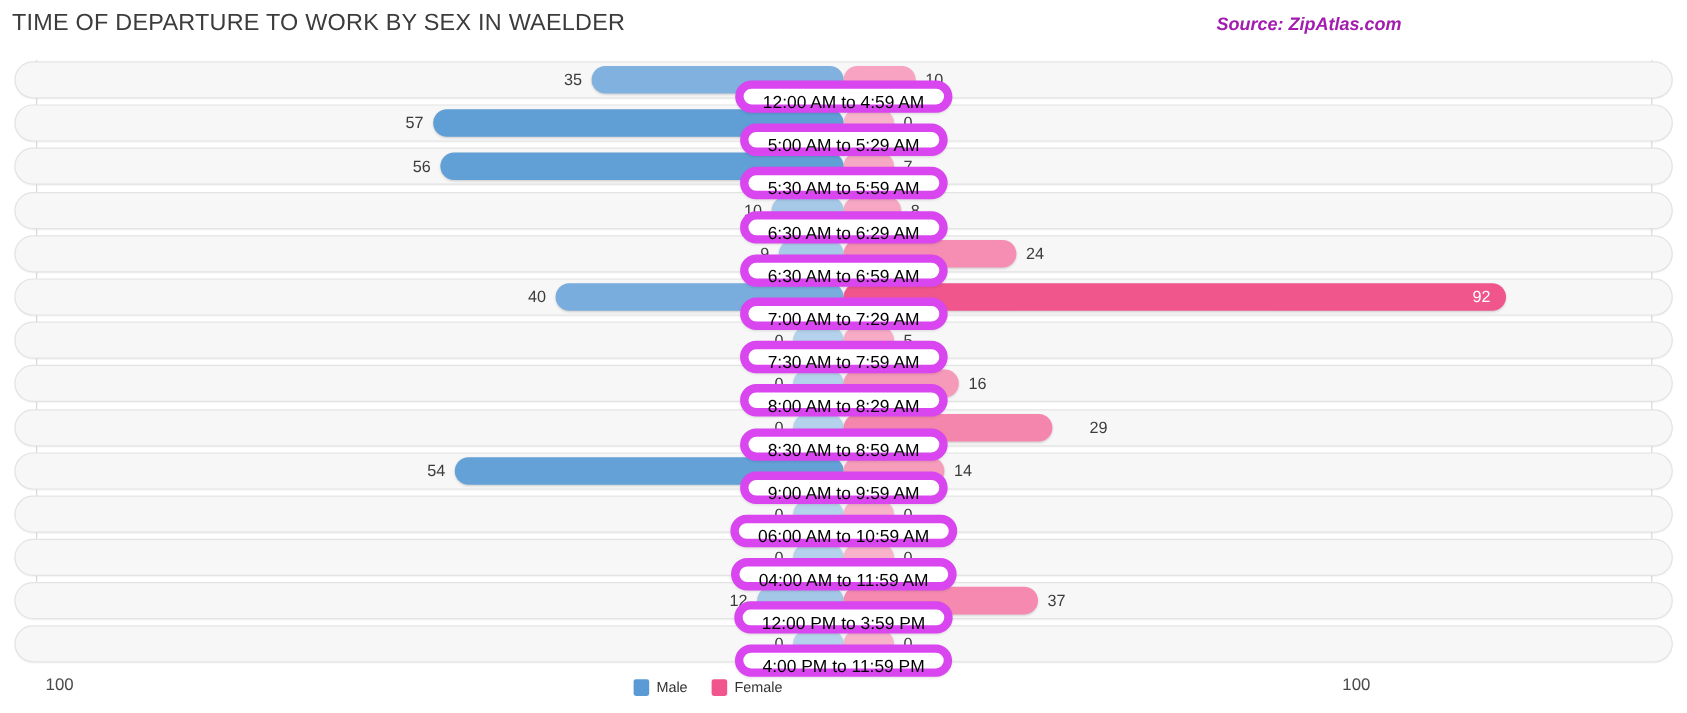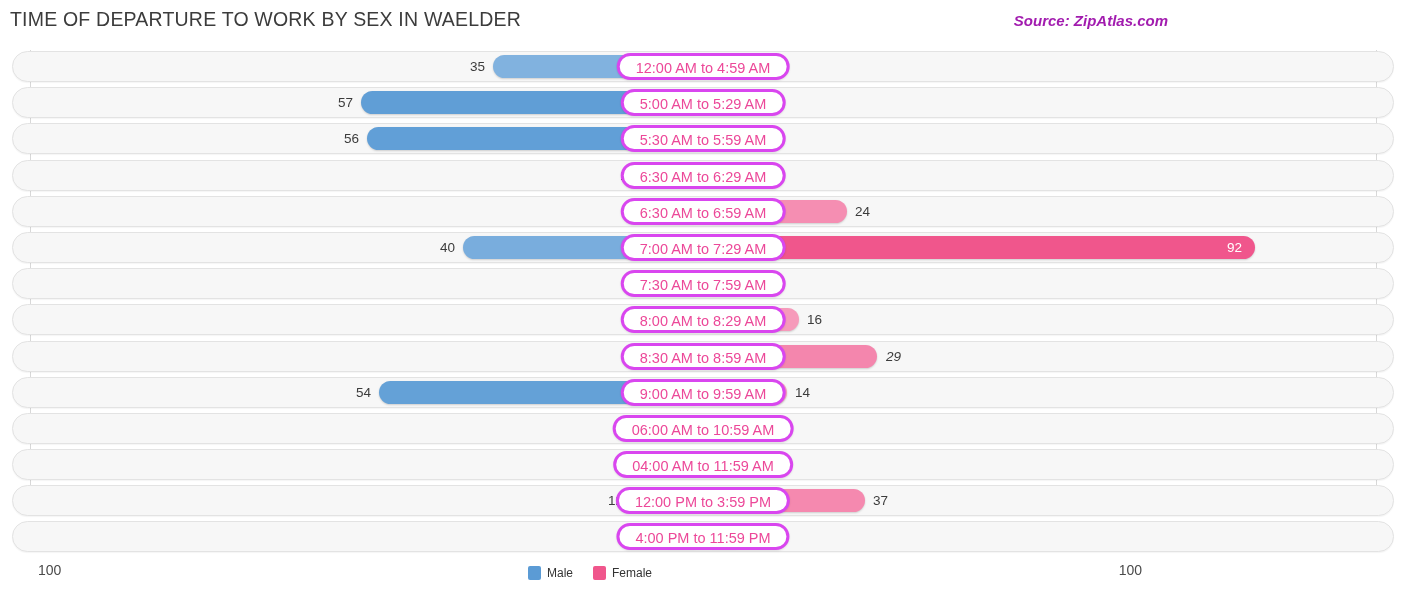--- a/index.html
+++ b/index.html
@@ -113,30 +113,30 @@
   .val-female { text-align: left; }
   .val-inside {
     color: #ffffff;
     font-weight: 400;
   }
 
   
   .pill {
     position: absolute;
     left: 50%;
-    top: 3px;
+    top: 17px;
     transform: translateX(-50%);
     height: 27px;
     line-height: 25px;
     padding: 0 16px;
     background: #ffffff;
-    border: 3px solid #d946ef;
+    border: 7px solid #d946ef;
     border-radius: 14px;
     font-size: 14.5px;
-    color: #ec4899;
+    color: #000000;
     white-space: nowrap;
     box-shadow: 0 1px 2px rgba(0,0,0,0.10);
     z-index: 5;
   }
 
   
   .axis-label {
     position: absolute;
     bottom: 16px;
     font-size: 14px;
@@ -243,21 +243,21 @@
           <div class="bar bar-female" style="width: 96px; background: rgb(246, 154, 186);"></div>
           <div class="val val-male" style="right: 753px;">0</div>
           <div class="val val-female" style="left: 807px;">16</div>
           <div class="pill">8:00 AM to 8:29 AM</div>
         </div>
         <div class="row">
           <div class="track"></div>
           <div class="bar bar-male" style="width: 42px; background: rgb(181, 210, 236);"></div>
           <div class="bar bar-female" style="width: 174px; background: rgb(244, 134, 173);"></div>
           <div class="val val-male" style="right: 753px;">0</div>
-          <div class="val val-female" style="left: 886px; font-style: italic;">29</div>
+          <div class="val val-female" style="left: 908px;">29</div>
           <div class="pill">8:30 AM to 8:59 AM</div>
         </div>
         <div class="row">
           <div class="track"></div>
           <div class="bar bar-male" style="width: 324px; background: rgb(100, 161, 215);"></div>
           <div class="bar bar-female" style="width: 84px; background: rgb(246, 157, 188);"></div>
           <div class="val val-male" style="right: 1035px;">54</div>
           <div class="val val-female" style="left: 795px;">14</div>
           <div class="pill">9:00 AM to 9:59 AM</div>
         </div>

